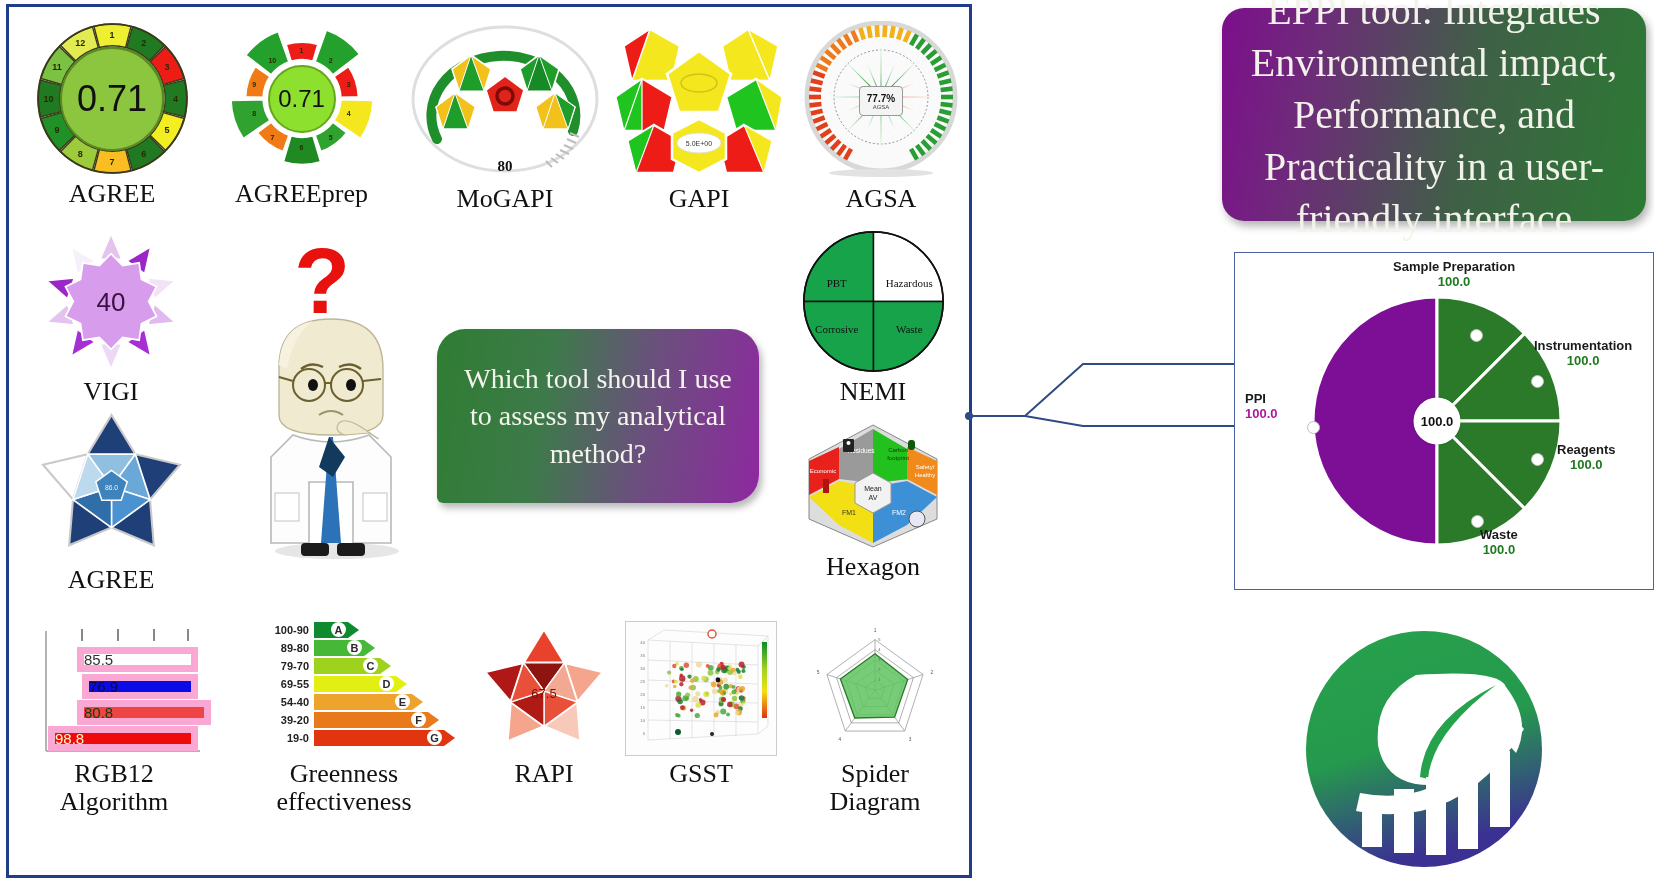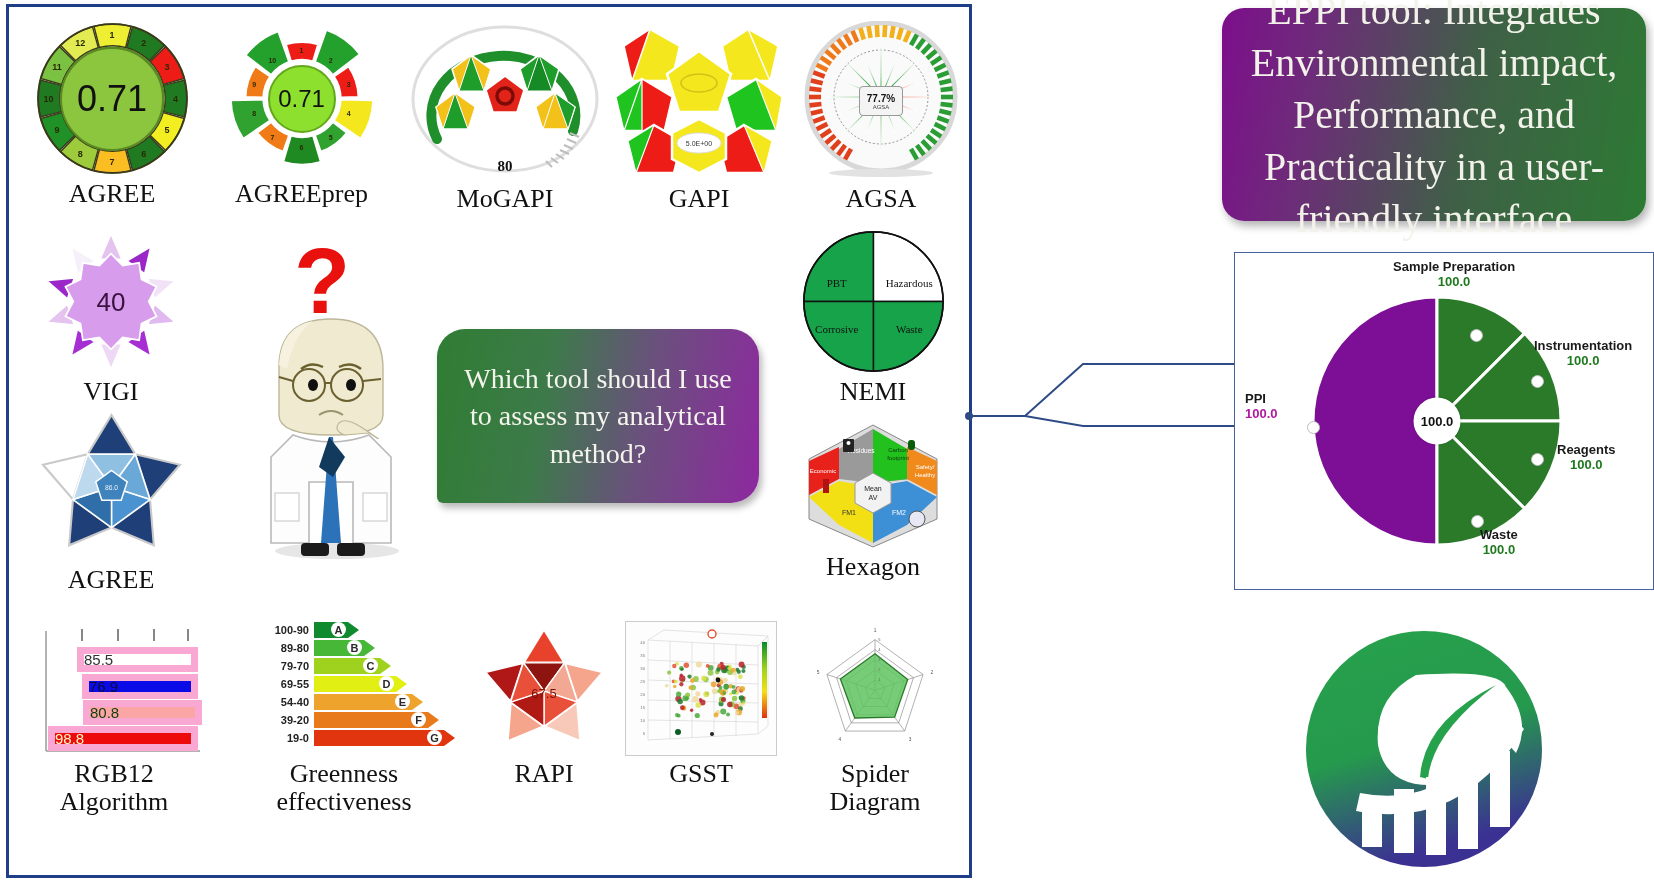--- a/index.html
+++ b/index.html
@@ -523,21 +523,21 @@
             <line x1="128" y1="8" x2="128" y2="20"></line>
             <line x1="162" y1="8" x2="162" y2="20"></line>
           </g>
         </svg>
         <div class="rgb-bar" style="left:51px; top:26px;  width:121px; background:#ffffff;">
           <span style="color:#333;">85.5</span>
         </div>
         <div class="rgb-bar" style="left:56px; top:53px;  width:116px; background:#0b0be8;">
           <span style="color:#0c0c40;">76.9</span>
         </div>
-        <div class="rgb-bar" style="left:57px; top:79px;  width:119px; background:#fca5a5;">
+        <div class="rgb-bar" style="left:51px; top:79px;  width:134px; background:#ef4444;">
           <span style="color:#0f3d0f;">80.8</span>
         </div>
         <div class="rgb-bar" style="left:22px; top:105px; width:150px; background:#ee0b0b;">
           <span style="color:#fef9c3;">98.8</span>
         </div>
       </div>
       <div class="tool-label">RGB12
 Algorithm</div>
     </div>
 

